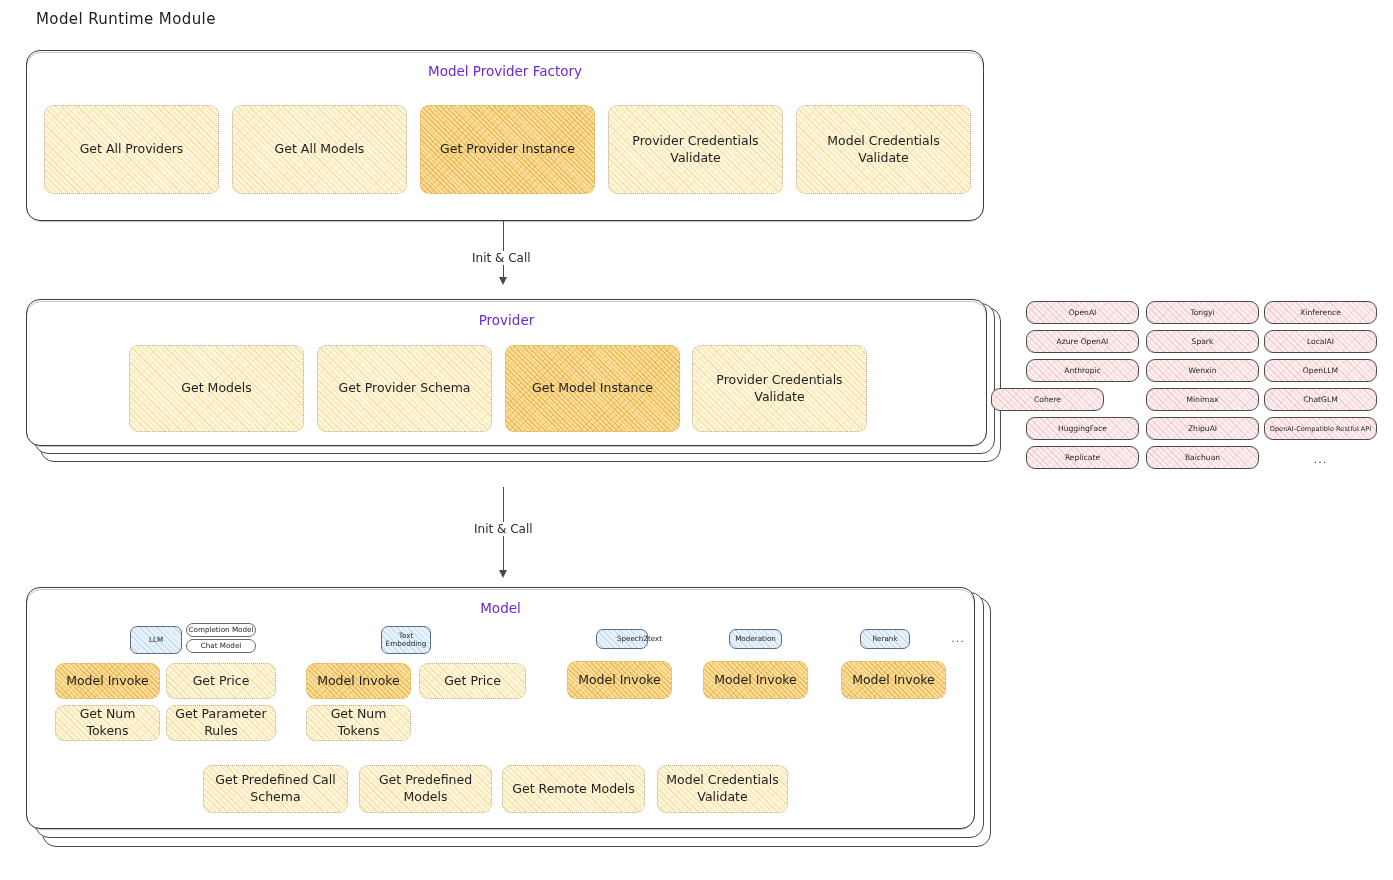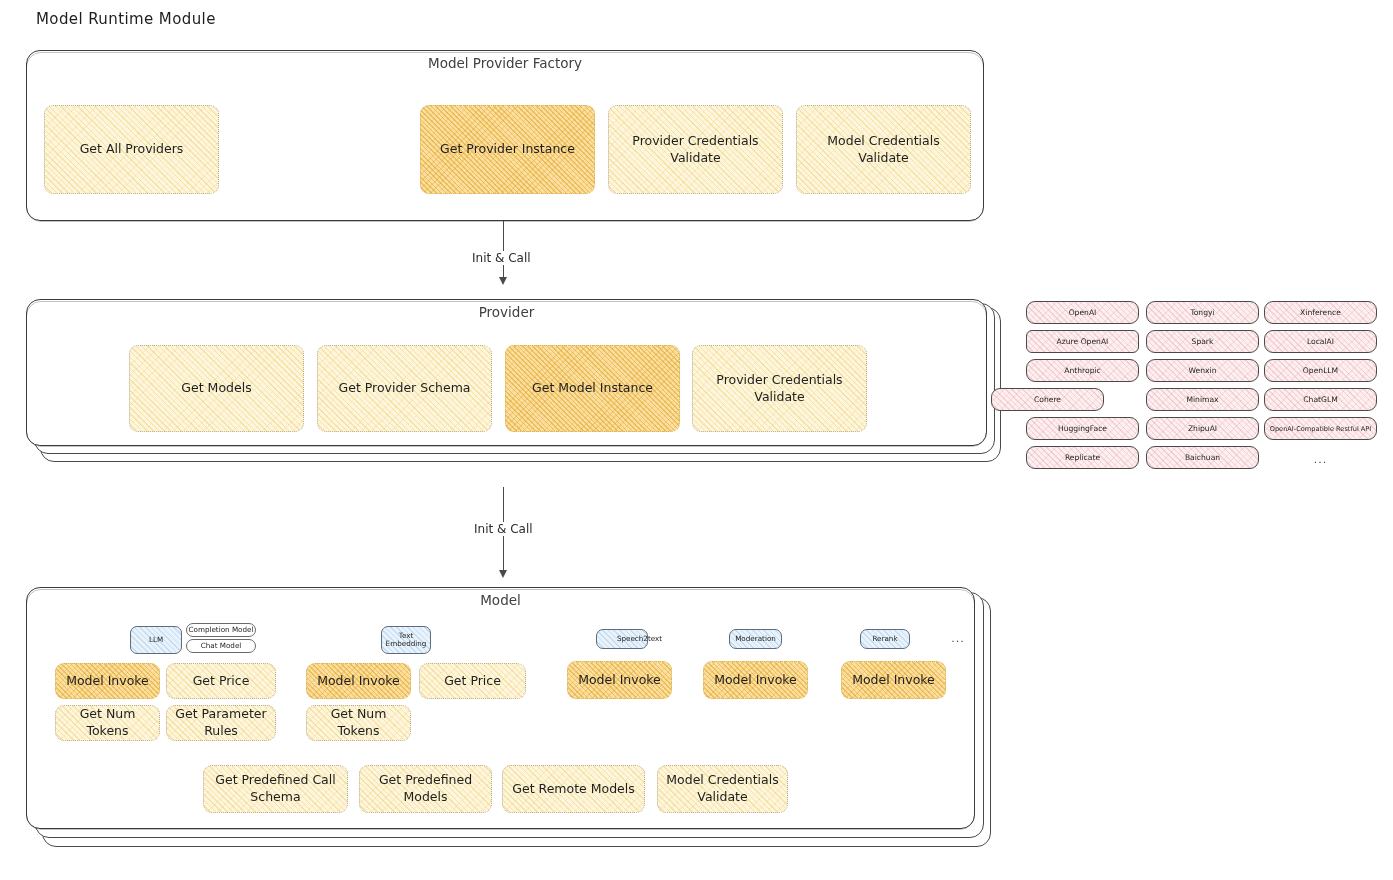--- a/index.html
+++ b/index.html
@@ -26,22 +26,22 @@
     border-radius:14px;
     background:#fff;
     box-sizing:border-box;
   }
   .panel::after{           
     content:"";position:absolute;left:-1.5px;top:0.5px;right:-0.5px;bottom:-1.5px;
     border:1px solid rgba(60,60,60,.30);
     border-radius:15px;pointer-events:none;
   }
   .panel-title{
-    position:absolute;left:0;right:0;top:4px;
-    text-align:center;font-size:13.5px;color:#404040;
+    position:absolute;left:0;right:0;top:12px;
+    text-align:center;font-size:13.5px;color:#6d28d9;
   }
   
   .stack-l{
     position:absolute;
     border:1.1px solid #4a4a4a;
     border-radius:14px;
     background:#fff;
     box-sizing:border-box;
   }
 
@@ -114,20 +114,21 @@
 <body>
 
 <div class="stage">
 
   <div id="page-title">Model Runtime Module</div>
 
   <div class="panel" style="left:26px;top:50px;width:958px;height:171px;">
     <div class="panel-title">Model Provider Factory</div>
   </div>
   <div class="node" style="left:44px;top:105px;width:175px;height:89px;">Get All Providers</div>
+  <div class="node" style="left:232px;top:105px;width:175px;height:89px;">Get All Models</div>
   <div class="node hl" style="left:420px;top:105px;width:175px;height:89px;">Get Provider Instance</div>
   <div class="node" style="left:608px;top:105px;width:175px;height:89px;">Provider Credentials Validate</div>
   <div class="node" style="left:796px;top:105px;width:175px;height:89px;">Model Credentials Validate</div>
 
   <div class="arrow-line" style="left:503px;top:221px;height:60px;"></div>
   <div class="arrow-head" style="left:499px;top:277px;"></div>
   <div class="arrow-label" style="left:468px;top:251px;">Init &amp; Call</div>
 
   <div class="stack-l" style="left:40px;top:307px;width:961px;height:155px;"></div>
   <div class="stack-l" style="left:34px;top:303px;width:961px;height:151px;"></div>
@@ -135,21 +136,21 @@
     <div class="panel-title">Provider</div>
   </div>
   <div class="node" style="left:129px;top:345px;width:175px;height:87px;">Get Models</div>
   <div class="node" style="left:317px;top:345px;width:175px;height:87px;">Get Provider Schema</div>
   <div class="node hl" style="left:505px;top:345px;width:175px;height:87px;">Get Model Instance</div>
   <div class="node" style="left:692px;top:345px;width:175px;height:87px;">Provider Credentials Validate</div>
 
   <div>
 
     <div class="chip" style="left:1026px;top:301px;width:113px;height:23px;">OpenAI</div>
-    <div class="chip" style="left:1026px;top:330px;width:113px;height:23px;border-radius:6px;">Azure OpenAI</div>
+    <div class="chip" style="left:1026px;top:330px;width:113px;height:23px;">Azure OpenAI</div>
     <div class="chip" style="left:1026px;top:359px;width:113px;height:23px;">Anthropic</div>
     <div class="chip" style="left:991px;top:388px;width:113px;height:23px;">Cohere</div>
     <div class="chip" style="left:1026px;top:417px;width:113px;height:23px;">HuggingFace</div>
     <div class="chip" style="left:1026px;top:446px;width:113px;height:23px;">Replicate</div>
 
     <div class="chip" style="left:1146px;top:301px;width:113px;height:23px;">Tongyi</div>
     <div class="chip" style="left:1146px;top:330px;width:113px;height:23px;">Spark</div>
     <div class="chip" style="left:1146px;top:359px;width:113px;height:23px;">Wenxin</div>
     <div class="chip" style="left:1146px;top:388px;width:113px;height:23px;">Minimax</div>
     <div class="chip" style="left:1146px;top:417px;width:113px;height:23px;">ZhipuAI</div>

